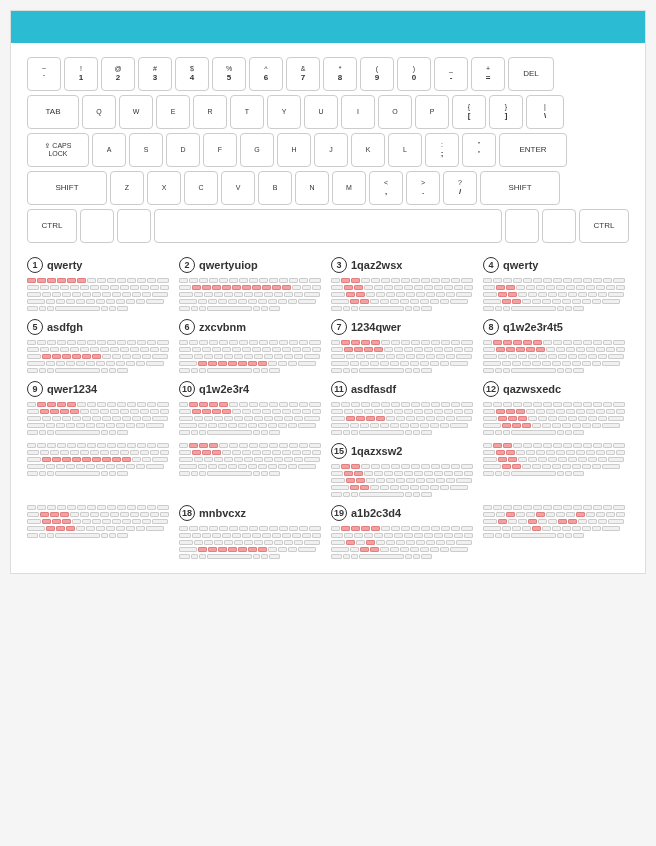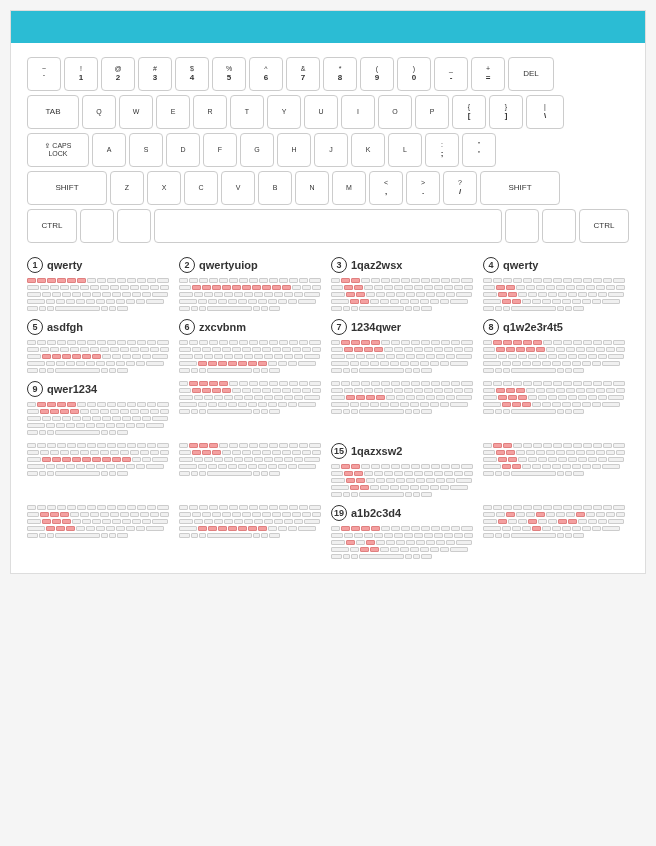--- a/index.html
+++ b/index.html
@@ -232,20 +232,21 @@
         <div class="key">K</div>
         <div class="key">L</div>
         <div class="key">
             <span class="top">:</span>
             <span class="bot">;</span>
           </div>
         <div class="key">
             <span class="top">"</span>
             <span class="bot">'</span>
           </div>
+        <div class="key key-enter" style="font-size:8px;">ENTER</div>
       </div>
 
       <div class="kb-row">
         <div class="key key-shift" style="font-size:8px;">SHIFT</div>
         <div class="key">Z</div>
         <div class="key">X</div>
         <div class="key">C</div>
         <div class="key">V</div>
         <div class="key">B</div>
         <div class="key">N</div>
@@ -973,20 +974,24 @@
               <div class="mini-key" style="width:7px;"></div>
               <div class="mini-key" style="width:7px;"></div>
               <div class="mini-key" style="width:45px;"></div>
               <div class="mini-key" style="width:7px;"></div>
               <div class="mini-key" style="width:7px;"></div>
               <div class="mini-key" style="width:11px;"></div>
             </div>
           </div>
   </div>
         <div class="pattern-item">
+    <div class="pattern-label">
+      <span class="pattern-num">10</span>
+      <span class="pattern-text">q1w2e3r4</span>
+    </div>
     <div class="mini-kb">
             <div class="mini-row">
               <div class="mini-key" style="width:9px;"></div>
               <div class="mini-key highlight" style="width:9px;"></div>
               <div class="mini-key highlight" style="width:9px;"></div>
               <div class="mini-key highlight" style="width:9px;"></div>
               <div class="mini-key highlight" style="width:9px;"></div>
               <div class="mini-key" style="width:9px;"></div>
               <div class="mini-key" style="width:9px;"></div>
               <div class="mini-key" style="width:9px;"></div>
@@ -1047,20 +1052,24 @@
               <div class="mini-key" style="width:7px;"></div>
               <div class="mini-key" style="width:7px;"></div>
               <div class="mini-key" style="width:45px;"></div>
               <div class="mini-key" style="width:7px;"></div>
               <div class="mini-key" style="width:7px;"></div>
               <div class="mini-key" style="width:11px;"></div>
             </div>
           </div>
   </div>
         <div class="pattern-item">
+    <div class="pattern-label">
+      <span class="pattern-num">11</span>
+      <span class="pattern-text">asdfasdf</span>
+    </div>
     <div class="mini-kb">
             <div class="mini-row">
               <div class="mini-key" style="width:9px;"></div>
               <div class="mini-key" style="width:9px;"></div>
               <div class="mini-key" style="width:9px;"></div>
               <div class="mini-key" style="width:9px;"></div>
               <div class="mini-key" style="width:9px;"></div>
               <div class="mini-key" style="width:9px;"></div>
               <div class="mini-key" style="width:9px;"></div>
               <div class="mini-key" style="width:9px;"></div>
@@ -1121,20 +1130,24 @@
               <div class="mini-key" style="width:7px;"></div>
               <div class="mini-key" style="width:7px;"></div>
               <div class="mini-key" style="width:45px;"></div>
               <div class="mini-key" style="width:7px;"></div>
               <div class="mini-key" style="width:7px;"></div>
               <div class="mini-key" style="width:11px;"></div>
             </div>
           </div>
   </div>
         <div class="pattern-item">
+    <div class="pattern-label">
+      <span class="pattern-num">12</span>
+      <span class="pattern-text">qazwsxedc</span>
+    </div>
     <div class="mini-kb">
             <div class="mini-row">
               <div class="mini-key" style="width:9px;"></div>
               <div class="mini-key" style="width:9px;"></div>
               <div class="mini-key" style="width:9px;"></div>
               <div class="mini-key" style="width:9px;"></div>
               <div class="mini-key" style="width:9px;"></div>
               <div class="mini-key" style="width:9px;"></div>
               <div class="mini-key" style="width:9px;"></div>
               <div class="mini-key" style="width:9px;"></div>
@@ -1569,20 +1582,24 @@
               <div class="mini-key" style="width:7px;"></div>
               <div class="mini-key" style="width:7px;"></div>
               <div class="mini-key" style="width:45px;"></div>
               <div class="mini-key" style="width:7px;"></div>
               <div class="mini-key" style="width:7px;"></div>
               <div class="mini-key" style="width:11px;"></div>
             </div>
           </div>
   </div>
         <div class="pattern-item">
+    <div class="pattern-label">
+      <span class="pattern-num">18</span>
+      <span class="pattern-text">mnbvcxz</span>
+    </div>
     <div class="mini-kb">
             <div class="mini-row">
               <div class="mini-key" style="width:9px;"></div>
               <div class="mini-key" style="width:9px;"></div>
               <div class="mini-key" style="width:9px;"></div>
               <div class="mini-key" style="width:9px;"></div>
               <div class="mini-key" style="width:9px;"></div>
               <div class="mini-key" style="width:9px;"></div>
               <div class="mini-key" style="width:9px;"></div>
               <div class="mini-key" style="width:9px;"></div>

